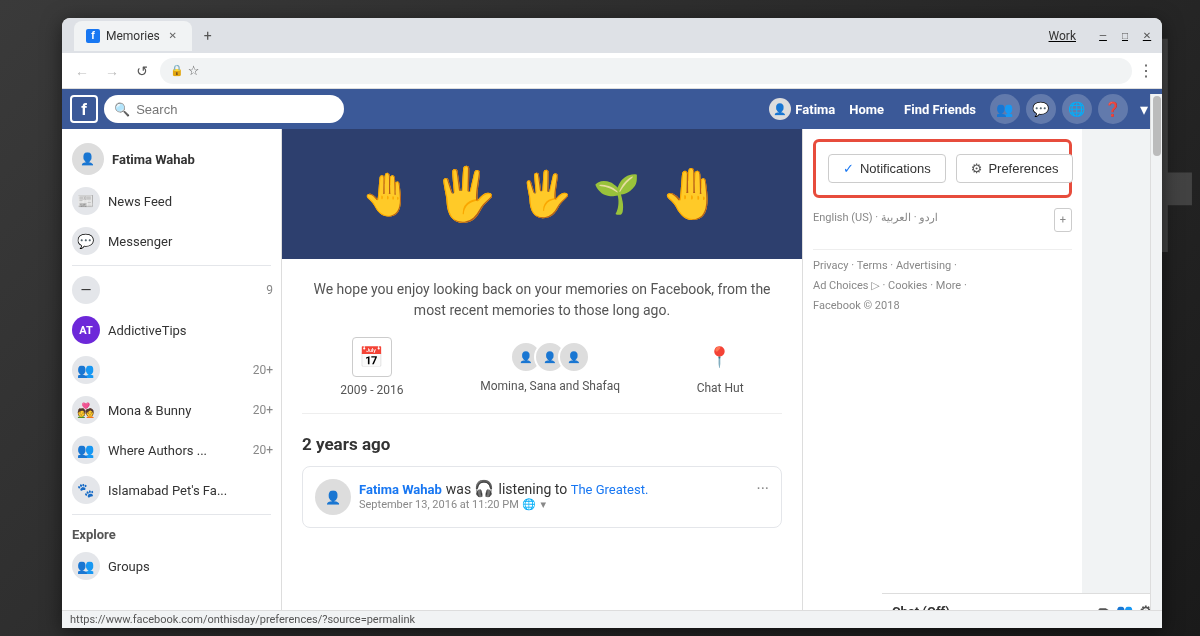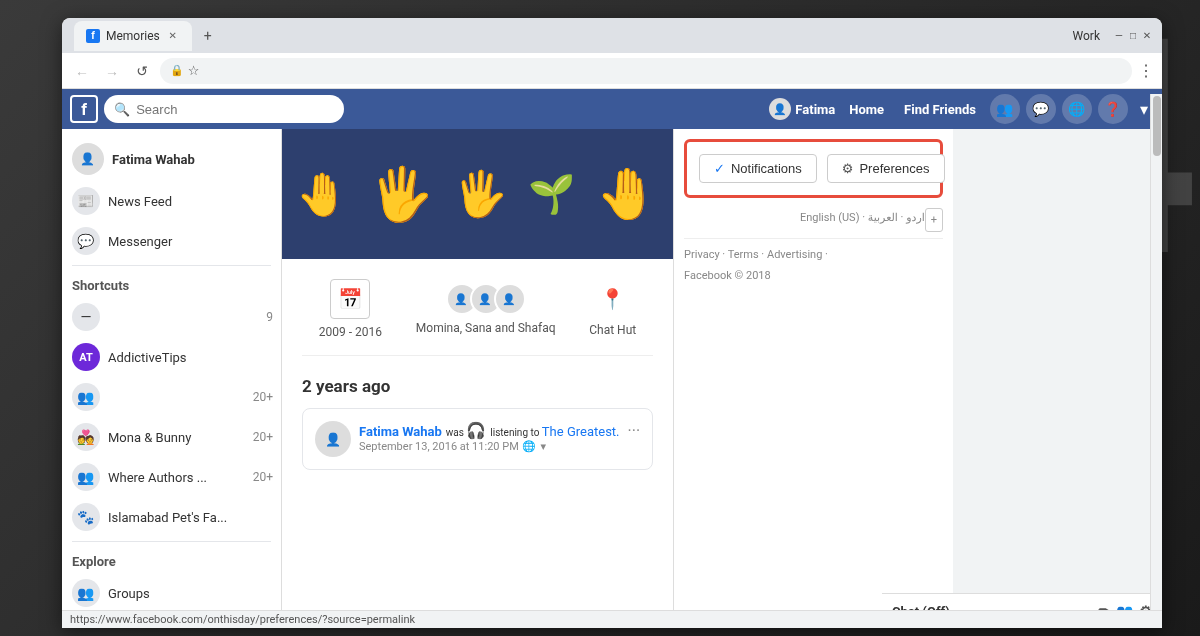--- a/index.html
+++ b/index.html
@@ -97,21 +97,21 @@
       color: #666;
     }
     .new-tab-btn {
       width: 24px; height: 24px;
       border-radius: 50%;
       display: flex; align-items: center; justify-content: center;
       cursor: pointer; font-size: 14px; color: #555;
       margin-left: 4px;
     }
     .window-controls {
-      display: flex; gap: 0; align-items: flex-end;
+      display: flex; gap: 8px; align-items: flex-end; text-decoration: underline;
     }
     .win-title {
       font-size: 12px;
       color: #333;
       margin-right: 12px;
     }
     .win-btn {
       width: 14px; height: 14px;
       display: flex; align-items: center; justify-content: center;
       cursor: pointer; font-size: 10px; color: #555;
@@ -441,21 +441,21 @@
     .post-avatar {
       width: 36px; height: 36px;
       border-radius: 50%;
       background: #ddd;
       flex-shrink: 0;
       display: flex; align-items: center; justify-content: center;
       font-size: 13px; color: #555;
     }
     .post-info { flex: 1; }
     .post-author { font-size: 13px; font-weight: bold; color: #1877f2; }
-    .post-action { font-size: 10px; color: #333; }
+    .post-action { font-size: 14px; color: #333; }
     .post-listening { color: #1877f2; font-size: 13px; }
     .post-meta { font-size: 11px; color: #888; display: flex; align-items: center; gap: 4px; }
     .post-dots { cursor: pointer; color: #888; font-size: 16px; margin-left: auto; }
 
     
     .chat-bar {
       position: absolute;
       bottom: 0;
       right: 0;
       width: 280px;
@@ -535,23 +535,22 @@
       gap: 20px;
       padding: 10px;
     }
     .banner-hand {
       font-size: 42px;
     }
 
     .language-links {
       font-size: 11px;
       color: #888;
-      margin-bottom: 10px;
+      margin-bottom: 21px;
       line-height: 1.8;
-      text-align: right;
     }
     .footer-links {
       font-size: 11px;
       color: #888;
       line-height: 1.8;
     }
     .footer-copyright {
       font-size: 11px;
       color: #888;
       margin-top: 4px;
@@ -624,21 +623,20 @@
       </div>
       <div class="sidebar-item">
         <div class="sidebar-icon">📰</div>
         <span>News Feed</span>
       </div>
       <div class="sidebar-item">
         <div class="sidebar-icon">💬</div>
         <span>Messenger</span>
       </div>
       <div class="sidebar-divider"></div>
-      <div class="sidebar-section-title">Shortcuts</div>
       <div class="sidebar-item">
         <div class="sidebar-icon">—</div>
         <span></span>
         <span class="sidebar-badge">9</span>
       </div>
       <div class="sidebar-item">
         <div class="sidebar-icon" style="background:#6d28d9; color:white; font-size:11px; font-weight:bold;">AT</div>
         <span>AddictiveTips</span>
       </div>
       <div class="sidebar-item">
@@ -676,20 +674,21 @@
             <span class="banner-hand">🤚</span>
             <span class="banner-hand" style="font-size:52px;">🖐</span>
             <span class="banner-hand" style="font-size:44px; color:#a78bfa;">🖐</span>
             <span class="banner-hand" style="font-size:38px;">🌱</span>
             <span class="banner-hand" style="font-size:50px; color:#06b6d4;">🤚</span>
           </div>
         </div>
 
         <div class="memories-content">
           <div class="memories-inner">
+            <p class="memories-text">We hope you enjoy looking back on your memories on Facebook, from the most recent memories to those long ago.</p>
 
             <div class="memories-years">
               <div class="memory-year-item">
                 <div class="calendar-icon">📅</div>
                 <span>2009 - 2016</span>
               </div>
               <div class="memory-year-item">
                 <div class="memory-avatars">
                   <div class="mem-avatar">👤</div>
                   <div class="mem-avatar">👤</div>
@@ -750,20 +749,21 @@
             <span>اردو</span> ·
             <span>العربية</span>
             <span style="float:right; border: 1px solid #ccc; padding: 1px 5px; border-radius: 3px; cursor:pointer;">+</span>
           </div>
         </div>
 
         <div style="height:1px; background:#eee; margin: 6px 0;"></div>
 
         <div class="footer-links">
           <div>Privacy · Terms · Advertising ·</div>
+          <div>Ad Choices ▷ · Cookies · More ·</div>
         </div>
         <div class="footer-copyright">Facebook © 2018</div>
       </div>
     </div>
   </div>
 
   <div class="chat-bar">
     <span>Chat (Off)</span>
     <div class="chat-actions">
       <span class="chat-action-btn">✏</span>

